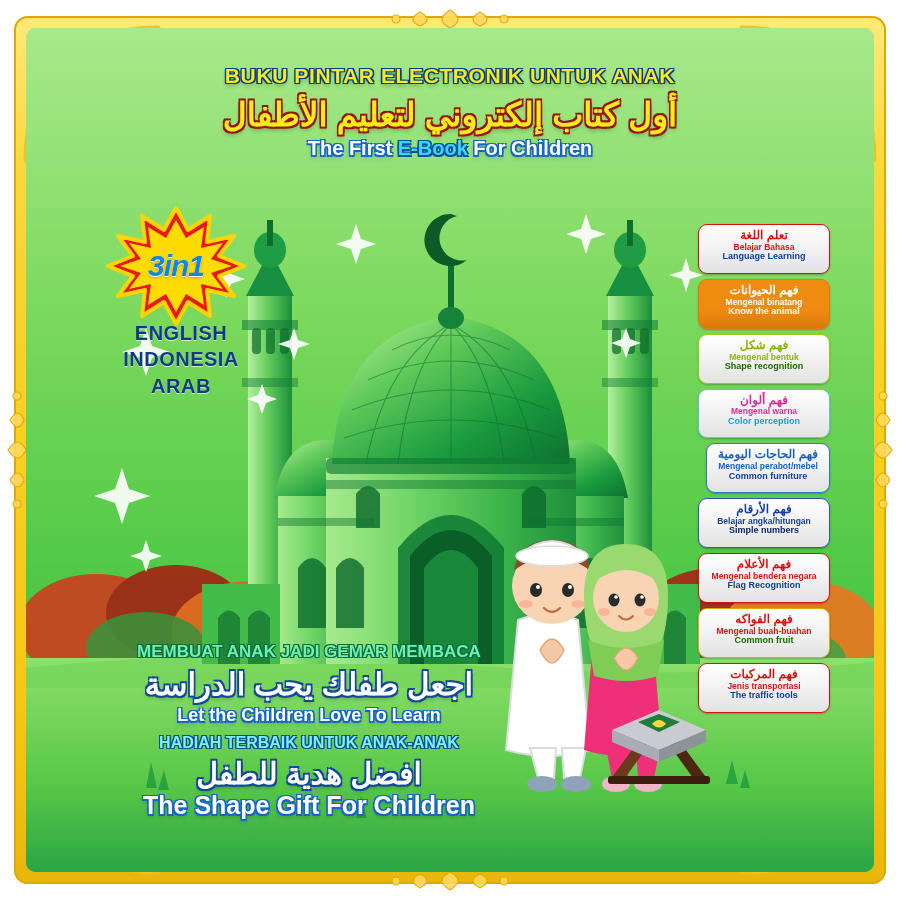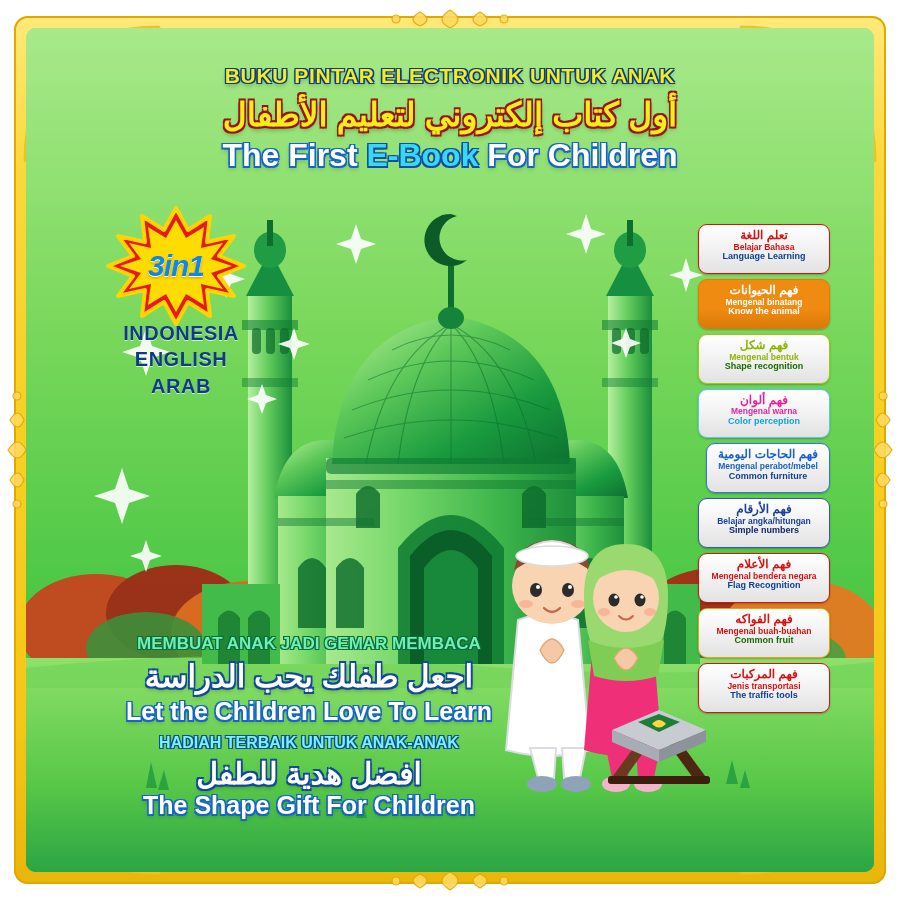--- a/index.html
+++ b/index.html
@@ -95,21 +95,21 @@
     direction: rtl;
     color: #f4ec1b;
     line-height: 1.25;
     text-shadow:
       -1.6px -1.6px 0 #9a1313, 1.6px -1.6px 0 #9a1313,
       -1.6px 1.6px 0 #9a1313, 1.6px 1.6px 0 #9a1313,
       0 3px 5px rgba(0,0,0,.3);
     margin-bottom: 2px;
   }
   .title-en {
-    font-size: 32px;
+    font-size: 20px;
     font-weight: bold;
     color: #ffffff;
     text-shadow:
       -1.5px -1.5px 0 #1566c6, 1.5px -1.5px 0 #1566c6,
       -1.5px 1.5px 0 #1566c6, 1.5px 1.5px 0 #1566c6,
       0 3px 5px rgba(0,0,0,.25);
   }
   .title-en .hl {
     color: #3ad6f5;
     text-shadow:
@@ -210,21 +210,21 @@
     font-size: 31px;
     font-weight: bold;
     color: #ffffff;
     text-shadow:
       -1.6px -1.6px 0 #12489c, 1.6px -1.6px 0 #12489c,
       -1.6px 1.6px 0 #12489c, 1.6px 1.6px 0 #12489c,
       0 3px 4px rgba(0,0,0,.25);
     margin-bottom: 2px;
   }
   .sl-en1 {
-    font-size: 25px;
+    font-size: 18px;
     font-weight: bold;
     color: #ffffff;
     text-shadow:
       -1.5px -1.5px 0 #1566c6, 1.5px -1.5px 0 #1566c6,
       -1.5px 1.5px 0 #1566c6, 1.5px 1.5px 0 #1566c6,
       0 3px 4px rgba(0,0,0,.25);
     margin-bottom: 8px;
   }
   .sl-id2 {
     font-size: 16px;
@@ -527,22 +527,22 @@
 
     <div class="burst-wrap">
       <svg viewBox="0 0 140 120">
         <path d="M70 2 L82 24 L104 10 L101 36 L128 30 L113 50 L138 60 L113 70 L128 90 L101 84 L104 110 L82 96 L70 118 L58 96 L36 110 L39 84 L12 90 L27 70 L2 60 L27 50 L12 30 L39 36 L36 10 L58 24 Z" fill="#e8191b" stroke="#ffd400" stroke-width="4" stroke-linejoin="round"></path>
         <path d="M70 14 L80 32 L98 21 L95 42 L117 37 L105 53 L126 60 L105 67 L117 83 L95 78 L98 99 L80 88 L70 106 L60 88 L42 99 L45 78 L23 83 L35 67 L14 60 L35 53 L23 37 L45 42 L42 21 L60 32 Z" fill="#ffe600" opacity=".95"></path>
       </svg>
       <div class="burst-label">3in1</div>
     </div>
 
     <div class="langs">
+      <div>ENGLISH</div>
       <div>INDONESIA</div>
-      <div>ENGLISH</div>
       <div>ARAB</div>
     </div>
 
     <div class="features">
       <div class="feature" id="f0" style="border-color: rgb(216, 17, 17);">
         <div class="f-ar" style="color: rgb(216, 17, 17);">تعلم اللغة</div>
         <div class="f-id" style="color: rgb(216, 17, 17);">Belajar Bahasa</div>
         <div class="f-en" style="color: rgb(11, 63, 153);">Language Learning</div>
       </div>
       <div class="feature" id="f1" style="border-color: rgb(224, 123, 10); background: linear-gradient(rgb(240, 139, 18) 0%, rgb(240, 139, 18) 60%, rgb(217, 122, 8) 100%);">

